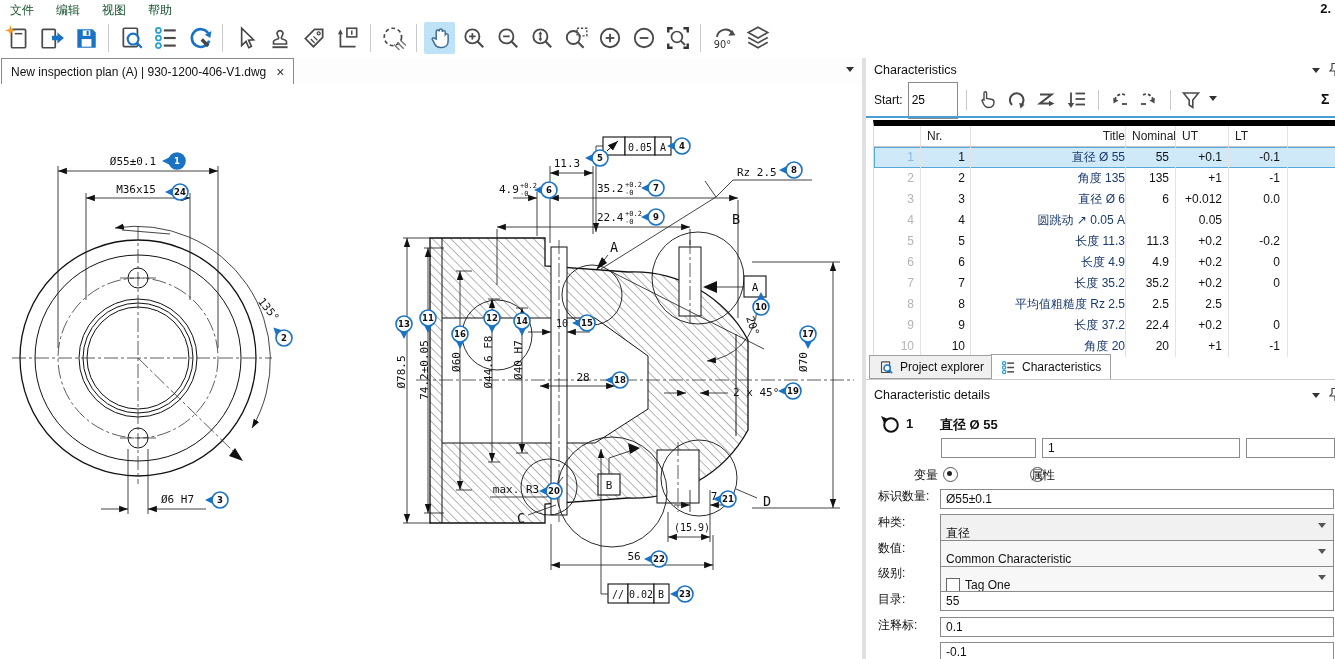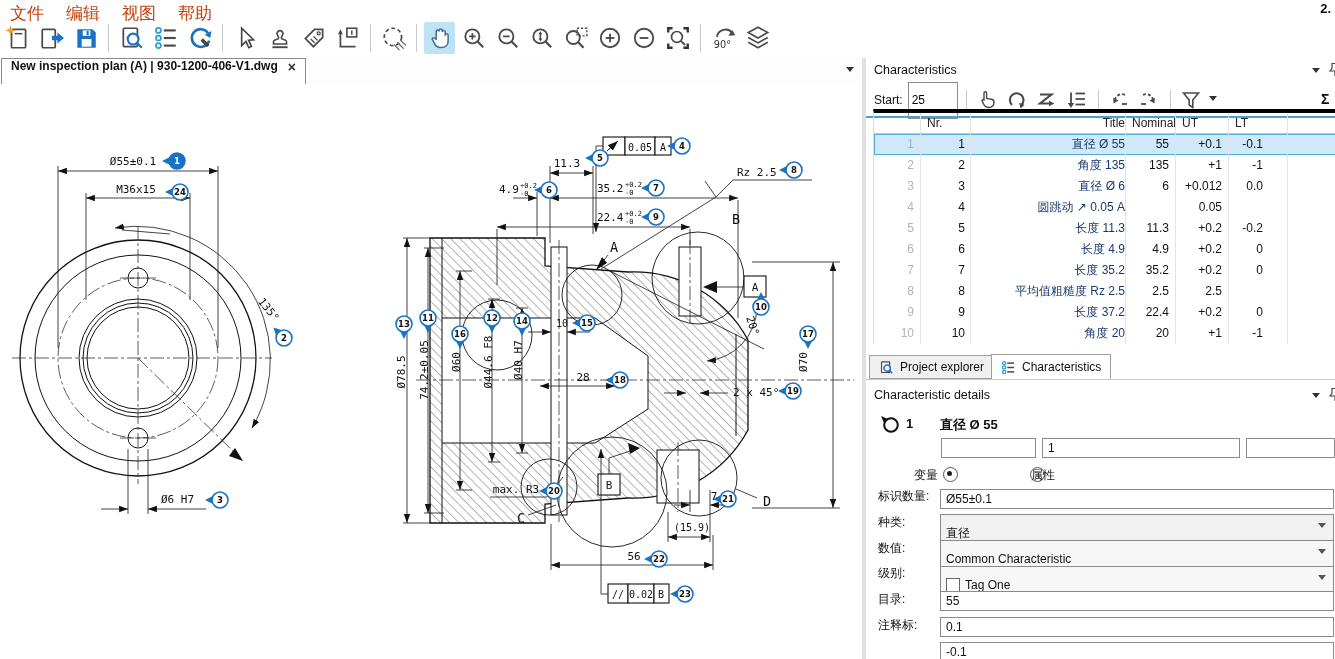--- a/index.html
+++ b/index.html
@@ -1,51 +1,51 @@
 <!DOCTYPE html>
 <html><head>
 <meta charset="utf-8">
 <style>
   html,body{margin:0;padding:0;background:#fff;}
   #app{position:relative;width:1335px;height:659px;overflow:hidden;background:#fff;
        font-family:"Liberation Sans","DejaVu Sans",sans-serif;font-size:12px;color:#111;}
   .abs{position:absolute;}
   
   #menubar{left:0;top:0;width:862px;height:18px;display:flex;gap:22px;padding:2px 0 0 10px;}
-  .menu-item{font-size:17px;color:#c2410c;cursor:default;}
+  .menu-item{font-size:12px;color:#14532d;cursor:default;}
   #version{right:4px;top:1px;font-weight:bold;font-size:13px;}
   #toolbar{left:2px;top:18px;height:40px;display:flex;align-items:center;gap:3px;}
   .ti{width:31px;height:32px;display:flex;align-items:center;justify-content:center;border-radius:2px;}
   .ti.active{background:#bfe3f6;}
   .tsep{width:1px;height:28px;background:#c9c9c9;margin:0 4px;}
   
   #tabbar{left:0;top:58px;width:862px;height:26px;border-bottom:1px solid #9f9f9f;background:#fdfdfd;}
   #doc-tab{left:1px;top:0px;height:25px;background:#fff;border:1px solid #8a8a8a;border-bottom:none;
-           display:flex;padding:0 9px;gap:10px;font-size:12px;font-weight:bold;}
+           display:flex;align-items:center;padding:0 9px;gap:10px;font-size:12px;}
   .caret-down{width:0;height:0;border:4px solid transparent;border-top:5px solid #333;display:inline-block;}
   
   #splitter{left:862px;top:58px;width:4px;height:601px;background:#e0e0e0;}
   .panel-title{font-size:12.5px;color:#111;}
   .hline-blue{background:#4a9fd4;height:2px;}
   #char-toolbar{left:874px;top:88px;height:24px;display:flex;align-items:center;gap:5px;}
   #start-input{width:42px;height:19px;border:1px solid #8a8a8a;font:12px "Liberation Sans",sans-serif;padding:8px 3px;}
   .cti{width:25px;height:24px;display:flex;align-items:center;justify-content:center;}
   .csep{width:1px;height:20px;background:#c9c9c9;margin:0 3px;}
   #sigma{left:1321px;top:91px;font-weight:bold;font-size:14px;}
   
-  #tablewrap{left:873px;top:109px;width:462px;border-left:1px solid #dcdcdc;border-top:4px solid #000000;}
+  #tablewrap{left:873px;top:120px;width:462px;border-left:1px solid #dcdcdc;border-top:6px solid #000000;}
   .trow,.thead{display:flex;height:21px;line-height:21px;}
   .thead{height:20px;line-height:20px;border-bottom:1px solid #c8c8c8;}
   .tc{border-right:1px solid #e3e3e3;box-sizing:border-box;height:100%;overflow:hidden;white-space:nowrap;}
   .c-idx{width:47px;text-align:right;padding-right:6px;color:#b4b4b4;}
   .c-nr{width:50px;text-align:right;padding-right:5px;}
   .c-title{width:155px;padding-left:8px;color:#1a3a6e;text-align:right;}
   .c-nom{width:50px;text-align:right;padding-right:6px;}
   .c-ut{width:53px;text-align:right;padding-right:6px;}
-  .c-lt{width:59px;text-align:right;padding-right:24px;}
+  .c-lt{width:59px;text-align:right;padding-right:7px;}
   .c-x{flex:1;border-right:none;}
   .thead .tc{color:#222;}
   .thead .c-nr,.thead .c-nom,.thead .c-ut,.thead .c-lt{text-align:left;padding-left:6px;}
   .trow.sel{background:#cfe9f9;box-shadow:0 0 0 1px #55aadd inset;}
   .trow.sel .c-idx{color:#8fb7d2;}
   
   .ptab{top:355px;height:24px;display:flex;align-items:center;gap:6px;padding:0 9px;
         border:1px solid #a0a0a0;font-size:12px;box-sizing:border-box;}
   #tab-pe{left:869px;background:#f0f0f0;}
   #tab-ch{background:#fff;border-bottom:1px solid #fff;height:26px;top:354px;}

